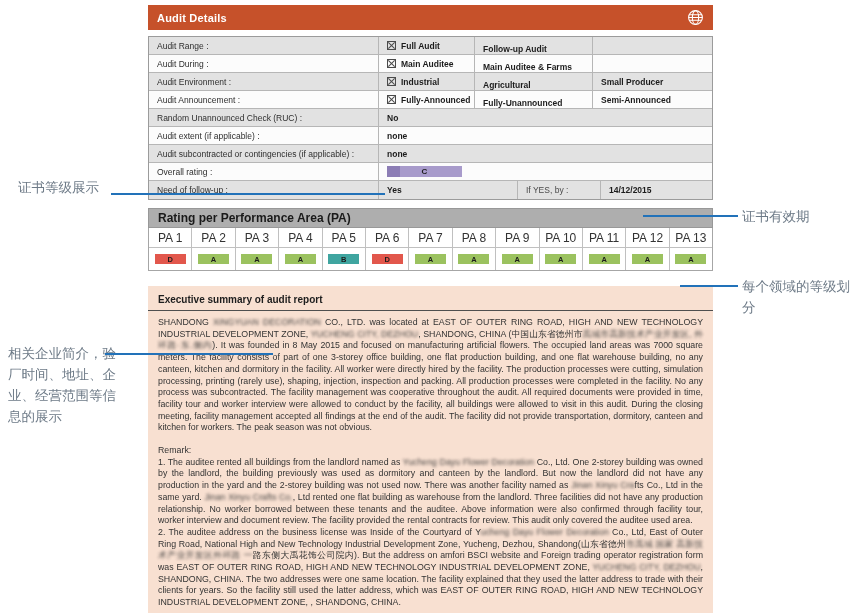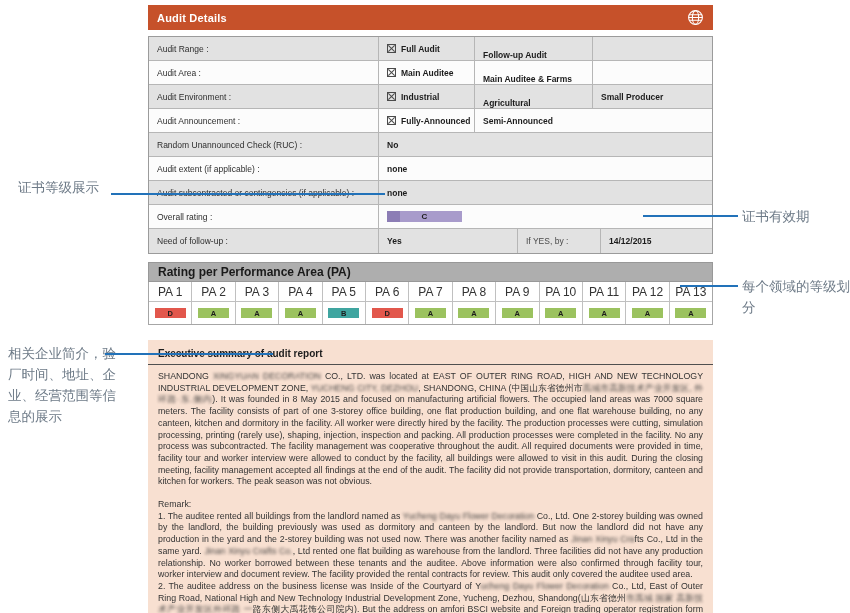--- a/index.html
+++ b/index.html
@@ -7,21 +7,21 @@
           font-family:"Liberation Sans", sans-serif; }
   .doc { position:absolute; left:148px; top:5px; width:565px; }
 
   
   .hdr { height:25px; background:#C6512A; color:#fff; display:flex; align-items:center;
          justify-content:space-between; padding:0 9px; box-sizing:border-box; }
   .hdr-title { font-size:11px; font-weight:bold; letter-spacing:.2px; }
 
   
   .details { margin-top:6px; border:1px solid #9B9B9B; }
-  .drow { display:flex; height:24px; box-sizing:border-box; border-bottom:1px solid #B6B6B6;
+  .drow { display:flex; height:18px; box-sizing:border-box; border-bottom:1px solid #B6B6B6;
           font-size:8.5px; color:#2e2e2e; background:#fcfcfc; }
   .drow:last-child { border-bottom:none; }
   .drow.odd { background:#E2E2E2; }
   .dcell { display:flex; align-items:center; padding:0 8px; border-right:1px solid #B6B6B6;
            box-sizing:border-box; overflow:hidden; white-space:nowrap; }
   .dlabel { width:230px; }
   .c2 { width:96px; font-weight:bold; color:#1c1c1c; }
   .c3 { width:118px; font-weight:bold; color:#1c1c1c;align-items:flex-end; }
   .c4 { flex:1; font-weight:bold; color:#1c1c1c; border-right:none; }
   .cspan { flex:1; font-weight:bold; color:#1c1c1c; border-right:none; }
@@ -93,21 +93,21 @@
             <span>Full Audit</span>
           </div>
           <div class="dcell c3">
             <span>Follow-up Audit</span>
           </div>
           <div class="dcell c4">
             <span></span>
           </div>
         </div>
         <div class="drow even">
-          <div class="dcell dlabel">Audit Area :</div>
+          <div class="dcell dlabel">Audit During :</div>
           <div class="dcell c2">
             <span class="cb"></span>
             <span>Main Auditee</span>
           </div>
           <div class="dcell c3">
             <span>Main Auditee &amp; Farms</span>
           </div>
           <div class="dcell c4">
             <span></span>
           </div>
@@ -123,20 +123,23 @@
           </div>
           <div class="dcell c4">
             <span>Small Producer</span>
           </div>
         </div>
         <div class="drow even">
           <div class="dcell dlabel">Audit Announcement :</div>
           <div class="dcell c2">
             <span class="cb"></span>
             <span>Fully-Announced</span>
+          </div>
+          <div class="dcell c3">
+            <span>Fully-Unannounced</span>
           </div>
           <div class="dcell c4">
             <span>Semi-Announced</span>
           </div>
         </div>
         <div class="drow odd">
           <div class="dcell dlabel">Random Unannounced Check (RUC) :</div>
           <div class="dcell cspan">No</div>
         </div>
         <div class="drow even">

